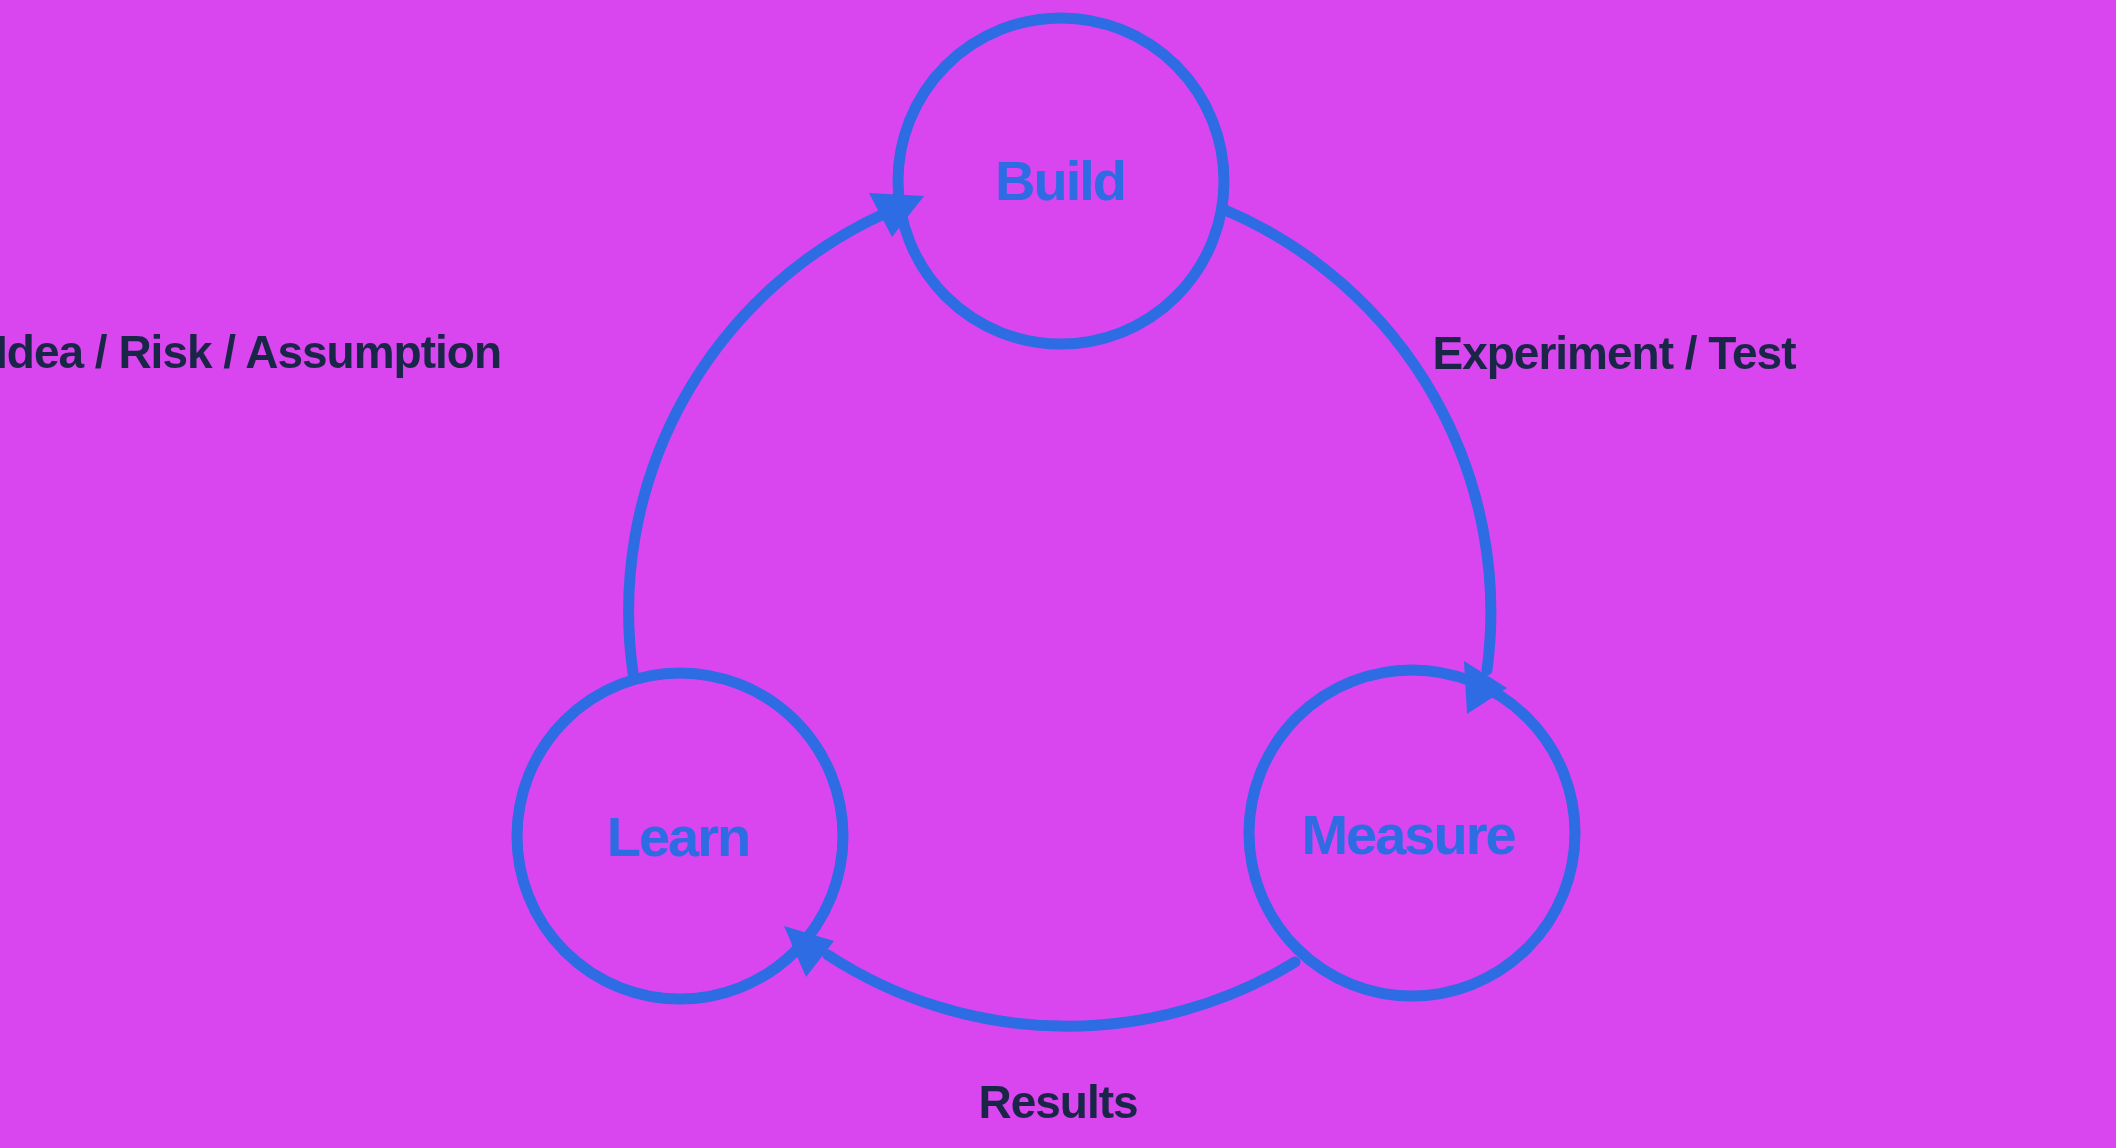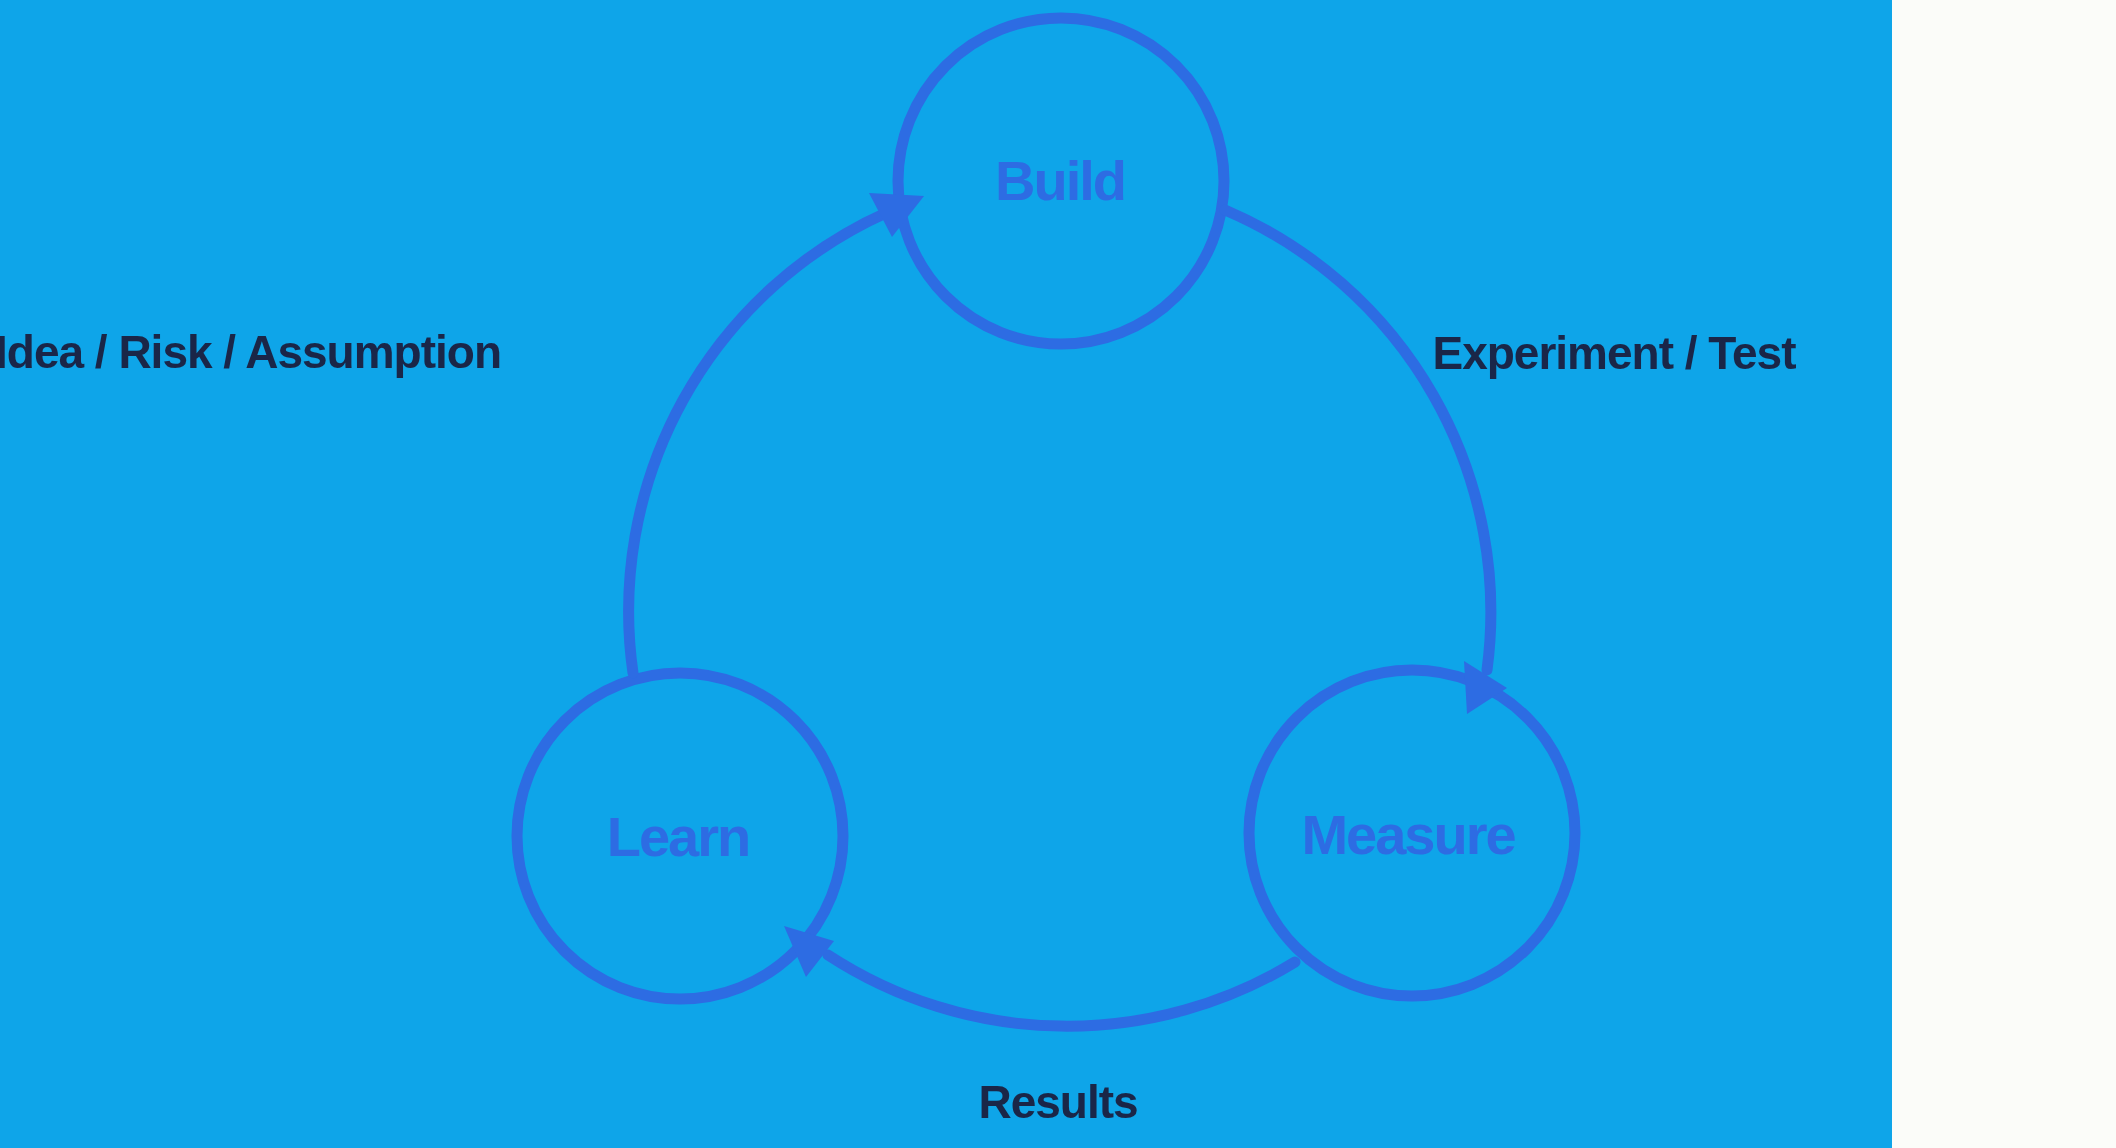--- a/index.html
+++ b/index.html
@@ -2,23 +2,23 @@
 <html><head>
 <meta charset="utf-8">
 <style>
   html, body {
     margin: 0;
     padding: 0;
     background: #fbfcf9;
   }
   .stage {
     position: relative;
-    width: 1892px;
+    width: 2116px;
     height: 1148px;
-    background: #0ea5e9;
+    background: #d946ef;
     overflow: hidden;
   }
   svg { display: block; }
   .loop-stroke {
     stroke: #2d6ce3;
     stroke-width: 11;
     fill: none;
     stroke-linecap: round;
   }
   .arrowhead {

